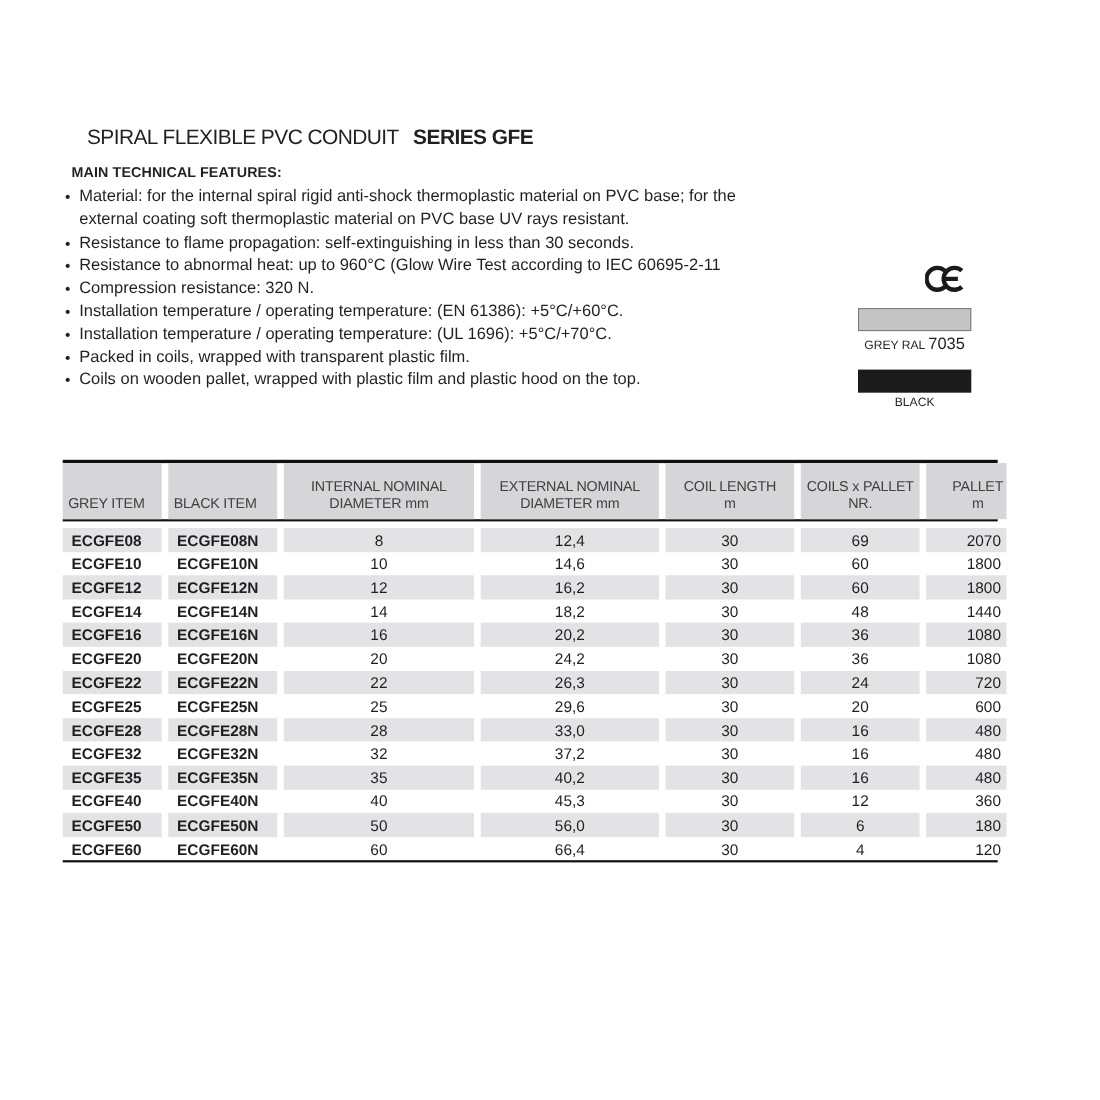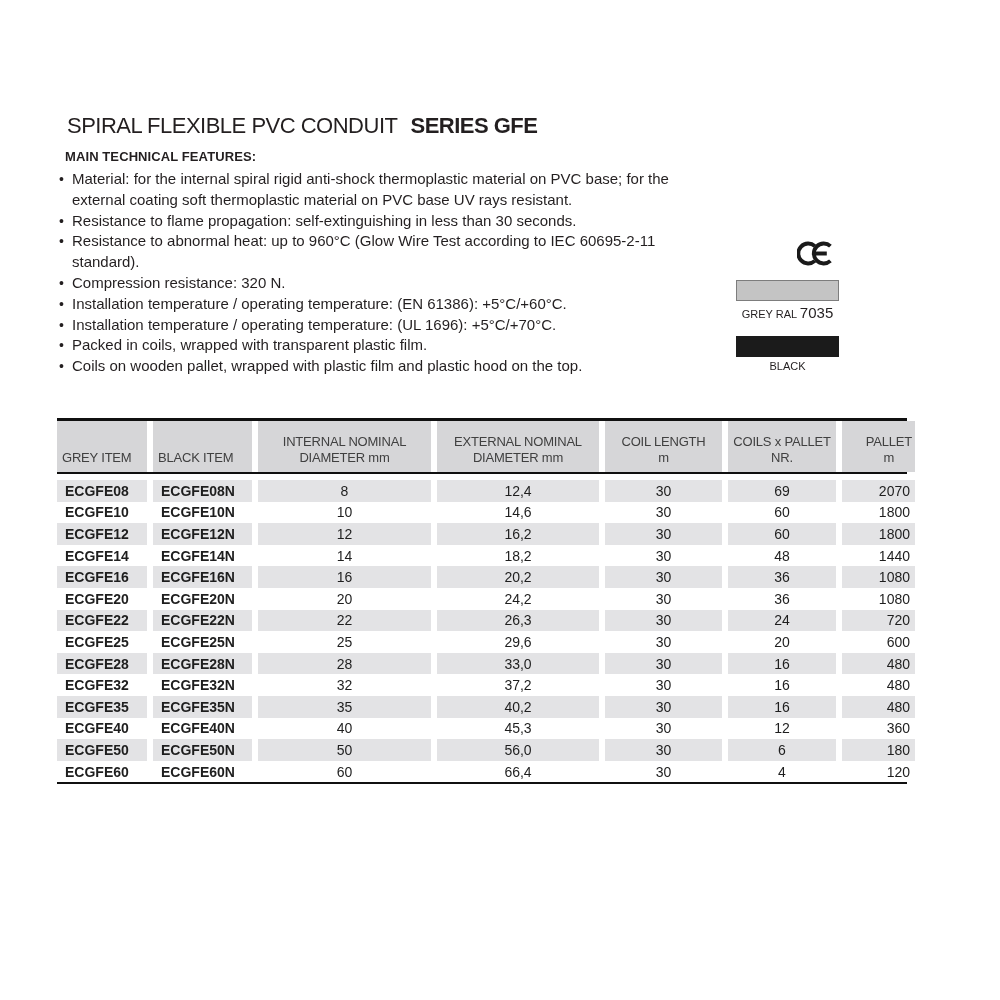--- a/index.html
+++ b/index.html
@@ -1,32 +1,32 @@
 <!DOCTYPE html>
 <html><head>
 <meta charset="utf-8">
 <style>
   html,body{margin:0;padding:0;background:#ffffff;}
   .page{
     position:relative;width:1000px;height:1000px;background:#fff;
     font-family:"Liberation Sans", sans-serif;color:#231f20;overflow:hidden;
   }
   
-  .title{position:absolute;left:67px;top:111px;font-size:22px;line-height:30px;
+  .title{position:absolute;left:79px;top:111px;font-size:19px;line-height:30px;
          letter-spacing:-0.5px;white-space:nowrap;}
   .title .main{font-weight:400;}
   .title .series{font-weight:800;margin-left:13px;}
   
   .features-heading{position:absolute;left:65px;top:149px;font-size:13px;font-weight:700;letter-spacing:0.1px;}
   .features{position:absolute;left:58px;top:169px;margin:0;padding:0;list-style:none;
             font-size:15px;line-height:20.8px;}
   .features li{position:relative;padding-left:14px;white-space:nowrap;}
   .features li::before{content:"\2022";position:absolute;left:1px;top:0;font-size:14px;}
   
-  .legend{position:absolute;left:736px;top:240px;width:103px;}
+  .legend{position:absolute;left:780px;top:240px;width:103px;}
   .ce-wrap{display:flex;justify-content:flex-end;padding-right:4px;height:27px;margin-bottom:13px;}
   .swatch{width:103px;height:21px;box-sizing:border-box;}
   .swatch.grey{border:1px solid #7d7d7d;}
   .swatch-label{text-align:center;font-size:11px;font-weight:500;margin-top:3px;white-space:nowrap;}
   .swatch-label .code{font-size:15px;font-weight:400;}
   .swatch.black{margin-top:15px;}
   
   .dtable{position:absolute;left:57px;top:418px;width:850px;}
   .rule{height:2.5px;background:#101010;}
   .rule.bottom{height:2px;}
@@ -63,21 +63,20 @@
   <ul class="features" id="features-list">
       <li>
         <div>Material: for the internal spiral rigid anti-shock thermoplastic material on PVC base; for the</div>
         <div>external coating soft thermoplastic material on PVC base UV rays resistant.</div>
       </li>
       <li>
         <div>Resistance to flame propagation: self-extinguishing in less than 30 seconds.</div>
       </li>
       <li>
         <div>Resistance to abnormal heat: up to 960°C (Glow Wire Test according to IEC 60695-2-11</div>
-        <div>standard).</div>
       </li>
       <li>
         <div>Compression resistance: 320 N.</div>
       </li>
       <li>
         <div>Installation temperature / operating temperature: (EN 61386): +5°C/+60°C.</div>
       </li>
       <li>
         <div>Installation temperature / operating temperature: (UL 1696): +5°C/+70°C.</div>
       </li>

